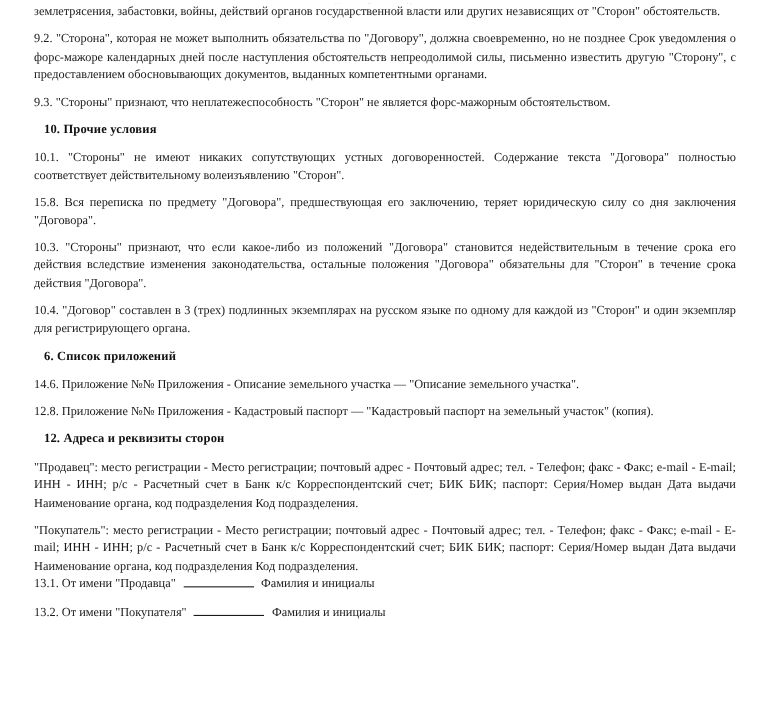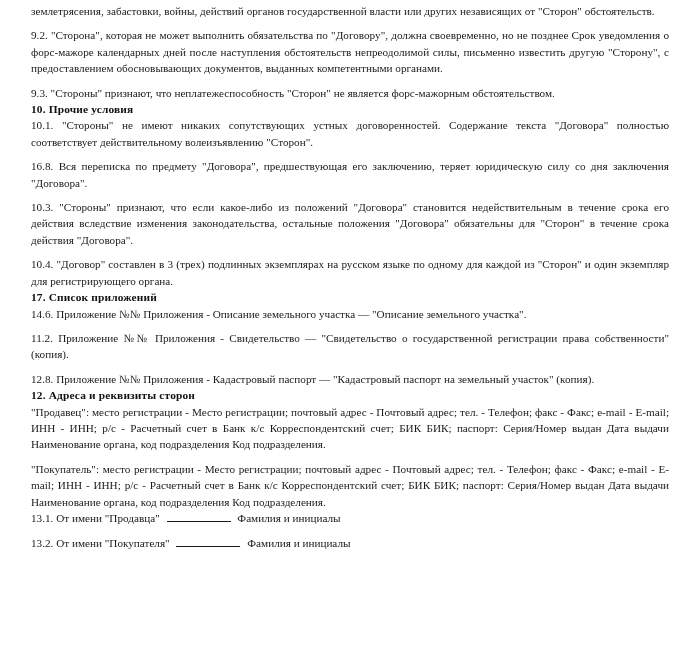--- a/index.html
+++ b/index.html
@@ -49,21 +49,21 @@
     color: #1a1a1a;
     white-space: normal;
   }
   p.para + p.para {
     margin-top: 8px;
   }
   h2.heading {
     font-size: 11.4px;
     line-height: 16.4px;
     font-weight: bold;
-    margin: 0;
+    margin: 9px;
     color: #111111;
     letter-spacing: 0.15px;
   }
   .gap-before-heading { margin-top: 18px; }
   .gap-after-heading  { margin-top: 9px; }
   .gap-block          { margin-top: 23px; }
   .sig-line {
     font-size: 11.2px;
     line-height: 16.4px;
     margin: 0;
@@ -87,27 +87,26 @@
   <div class="content">
 
     <p class="clipped-top">проведения их на основании актов органов власти, стихийных бедствий, в том числе наводнения,</p>
 
     <p class="para">землетрясения, забастовки, войны, действий органов государственной власти или других независящих от "Сторон" обстоятельств.</p>
     <p class="para">9.2. "Сторона", которая не может выполнить обязательства по "Договору", должна своевременно, но не позднее Срок уведомления о форс-мажоре календарных дней после наступления обстоятельств непреодолимой силы, письменно известить другую "Сторону", с предоставлением обосновывающих документов, выданных компетентными органами.</p>
     <p class="para">9.3. "Стороны" признают, что неплатежеспособность "Сторон" не является форс-мажорным обстоятельством.</p>
 
     <h2 class="heading gap-before-heading">10. Прочие условия</h2>
     <p class="para gap-after-heading">10.1. "Стороны" не имеют никаких сопутствующих устных договоренностей. Содержание текста "Договора" полностью соответствует действительному волеизъявлению "Сторон".</p>
-    <p class="para">16.8. Вся переписка по предмету "Договора", предшествующая его заключению, теряет юридическую силу со дня заключения "Договора".</p>
+    <p class="para">15.8. Вся переписка по предмету "Договора", предшествующая его заключению, теряет юридическую силу со дня заключения "Договора".</p>
     <p class="para">10.3. "Стороны" признают, что если какое-либо из положений "Договора" становится недействительным в течение срока его действия вследствие изменения законодательства, остальные положения "Договора" обязательны для "Сторон" в течение срока действия "Договора".</p>
     <p class="para">10.4. "Договор" составлен в 3 (трех) подлинных экземплярах на русском языке по одному для каждой из "Сторон" и один экземпляр для регистрирующего органа.</p>
 
-    <h2 class="heading gap-block">17. Список приложений</h2>
+    <h2 class="heading gap-block">6. Список приложений</h2>
     <p class="para gap-after-heading">14.6. Приложение №№ Приложения - Описание земельного участка — "Описание земельного участка".</p>
-    <p class="para">11.2. Приложение №№ Приложения - Свидетельство — "Свидетельство о государственной регистрации права собственности" (копия).</p>
     <p class="para">12.8. Приложение №№ Приложения - Кадастровый паспорт — "Кадастровый паспорт на земельный участок" (копия).</p>
 
     <h2 class="heading gap-block">12. Адреса и реквизиты сторон</h2>
     <p class="para gap-after-heading">"Продавец": место регистрации - Место регистрации; почтовый адрес - Почтовый адрес; тел. - Телефон; факс - Факс; e-mail - E-mail; ИНН - ИНН; р/с - Расчетный счет в Банк к/с Корреспондентский счет; БИК БИК; паспорт: Серия/Номер выдан Дата выдачи Наименование органа, код подразделения Код подразделения.</p>
     <p class="para">"Покупатель": место регистрации - Место регистрации; почтовый адрес - Почтовый адрес; тел. - Телефон; факс - Факс; e-mail - E-mail; ИНН - ИНН; р/с - Расчетный счет в Банк к/с Корреспондентский счет; БИК БИК; паспорт: Серия/Номер выдан Дата выдачи Наименование органа, код подразделения Код подразделения.</p>
 
     <p class="sig-line gap-after-heading">
       <span>13.1. От имени "Продавца"</span>
       <span class="blank-fill"></span>
       <span>Фамилия и инициалы</span>

